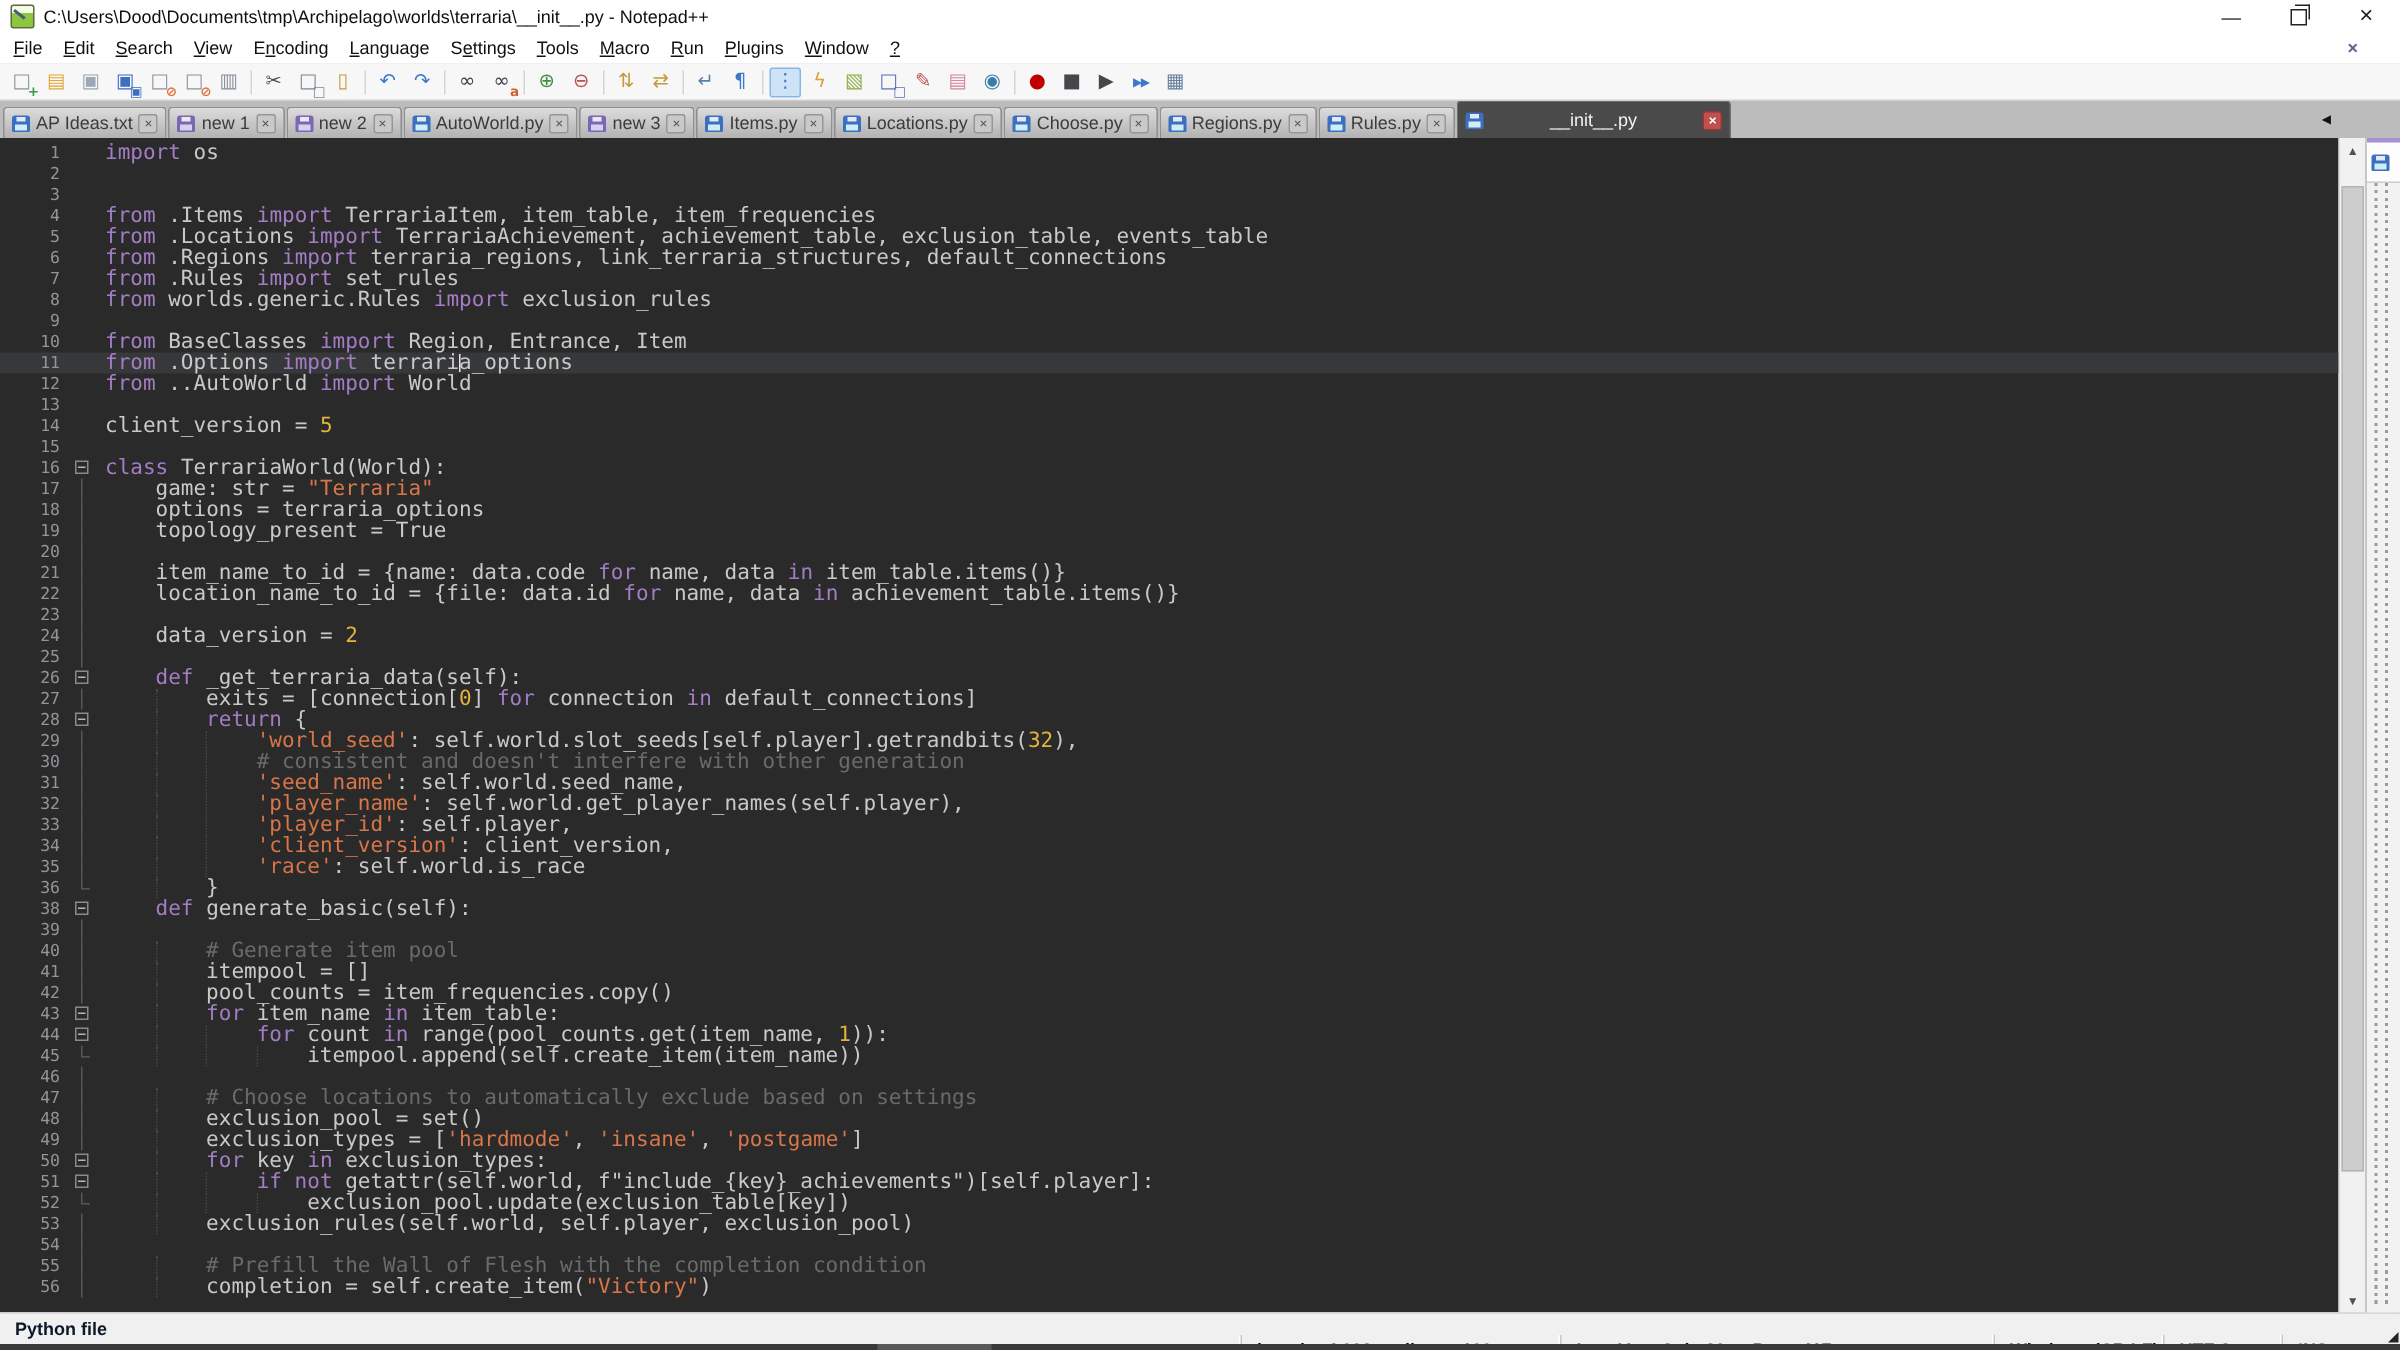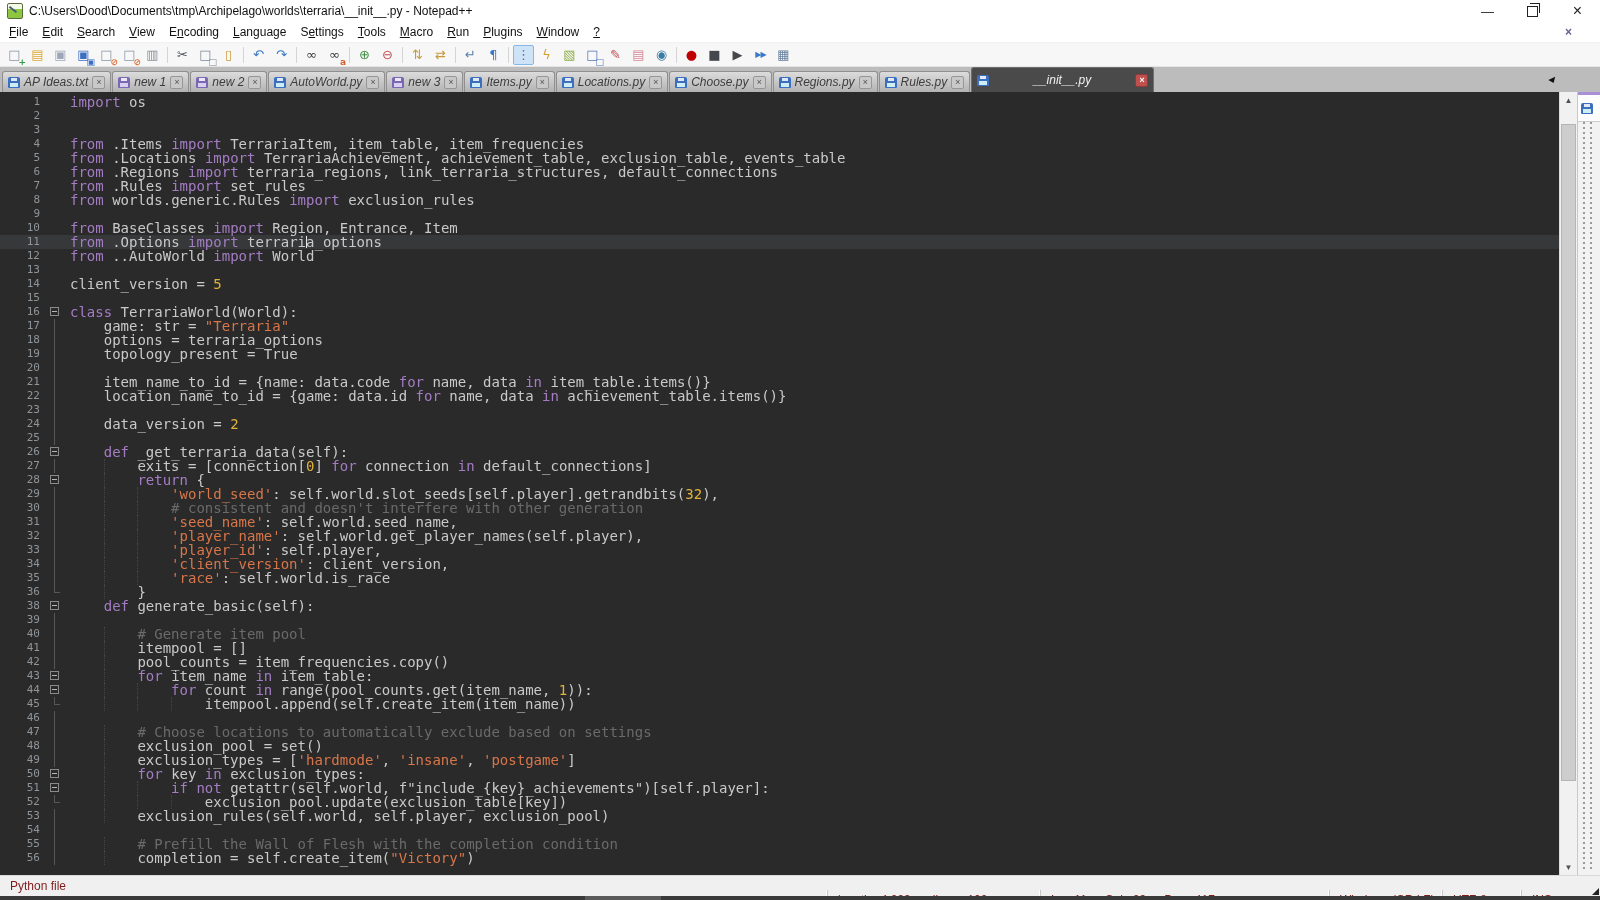--- a/index.html
+++ b/index.html
@@ -30,21 +30,21 @@
   .tgroup{display:flex;align-items:center;}
   .tsep{width:1px;height:16px;background:#d4d4d4;margin:0 3px;flex:none;}
   .ticon{width:19px;height:18px;line-height:17px;text-align:center;font-size:13px;position:relative;
          margin:0 1px;border:1px solid transparent;border-radius:2px;flex:none;font-family:"DejaVu Sans",sans-serif;}
   .ticon.small{font-size:8px;letter-spacing:-1px;}
   .ticon.pressed{background:#cfe3f6;border-color:#86b7e6;}
   .tbadge{position:absolute;right:-2px;bottom:-3px;font-size:9px;font-weight:bold;line-height:9px;}
 
   
   .tabbar{height:25px;background:#bcbcbc;display:flex;align-items:flex-end;padding-left:2px;flex:none;
-          border-top:1px solid #e5e5e5;position:relative;font-style:italic;}
+          border-top:1px solid #e5e5e5;position:relative;}
   .tab{height:20px;display:flex;align-items:center;gap:4px;padding:0 5px;margin-right:1px;
        background:linear-gradient(180deg,#dcdcdc,#b2b2b2);border:1px solid #8f8f8f;border-bottom:none;
        border-radius:3px 3px 0 0;font-size:12px;color:#3c3c3c;white-space:nowrap;}
   .tab.active{height:24px;background:#4a4a4a;color:#f2f2f2;border-color:#6e6e6e;gap:44px;}
   .floppy{width:12px;height:11px;border-radius:2px 2px 1px 1px;position:relative;flex:none;}
   .floppy.blue{background:#3d6fc0;}
   .floppy.purple{background:#7b68b5;}
   .floppy::before{content:"";position:absolute;top:1px;left:3px;width:6px;height:3px;background:rgba(255,255,255,.85);}
   .floppy.blue::after{content:"";position:absolute;bottom:1px;left:2px;width:8px;height:4px;background:#cdeef4;}
   .floppy.purple::after{content:"";position:absolute;bottom:1px;left:2px;width:8px;height:4px;background:#d8d0ee;}
@@ -88,21 +88,21 @@
   .rightstrip .grip1,.rightstrip .grip2{position:absolute;top:30px;bottom:4px;width:2px;
       background-image:repeating-linear-gradient(to bottom,#9a9a9a 0 2px,transparent 2px 5px);}
   .rightstrip .grip1{left:5px;} .rightstrip .grip2{left:12px;}
   .strip-tab-fragment{position:absolute;top:0;left:0;right:0;height:26px;background:#fdfdfd;
       border-top:3px solid #a98fd6;border-bottom:1px solid #cccccc;display:flex;align-items:center;padding-left:3px;}
   .corner-grip{position:absolute;right:1px;bottom:-20px;width:0;height:0;
       border-left:7px solid transparent;border-bottom:7px solid #222;}
 
   
   .statusbar{height:20px;background:#f0f0f0;border-top:1px solid #d9d9d9;display:flex;align-items:center;
-             font-size:12px;color:#7f1d1d;flex:none;}
+             font-size:12px;color:#0f172a;flex:none;font-weight:bold;}
   .st-sec{height:100%;display:flex;align-items:center;padding:0 10px;white-space:nowrap;gap:22px;}
   .st-sec + .st-sec{border-left:1px solid #c8c8c8;box-shadow:-1px 0 0 #ffffff;margin-top:28px;}
   .st-doc{flex:1;}
   .st-len{width:192px;flex:none;}
   .st-pos{width:268px;flex:none;gap:18px;text-align:right;}
   .st-eol{width:92px;flex:none;}
   .st-enc{width:58px;flex:none;}
   .st-ins{width:58px;flex:none;}
 
   .bottomstrip{height:4px;background:#3a3a3a;position:relative;flex:none;}
@@ -367,21 +367,21 @@
           <span class="cl-code"></span>
         </div>
         <div class="eline">
           <span class="lnum">21</span>
           <span class="fold fl"></span>
           <span class="cl-code"><span class="tok-g">    </span><span class="tok-d">item_name_to_id = {name: data.code </span><span class="tok-k">for</span><span class="tok-d"> name, data </span><span class="tok-k">in</span><span class="tok-d"> item_table.items()}</span></span>
         </div>
         <div class="eline">
           <span class="lnum">22</span>
           <span class="fold fl"></span>
-          <span class="cl-code"><span class="tok-g">    </span><span class="tok-d">location_name_to_id = {game: data.id </span><span class="tok-k">for</span><span class="tok-d"> name, data </span><span class="tok-k">in</span><span class="tok-d"> achievement_table.items()}</span></span>
+          <span class="cl-code"><span class="tok-g">    </span><span class="tok-d">location_name_to_id = {file: data.id </span><span class="tok-k">for</span><span class="tok-d"> name, data </span><span class="tok-k">in</span><span class="tok-d"> achievement_table.items()}</span></span>
         </div>
         <div class="eline">
           <span class="lnum">23</span>
           <span class="fold fl"></span>
           <span class="cl-code"></span>
         </div>
         <div class="eline">
           <span class="lnum">24</span>
           <span class="fold fl"></span>
           <span class="cl-code"><span class="tok-g">    </span><span class="tok-d">data_version = </span><span class="tok-n">2</span></span>

